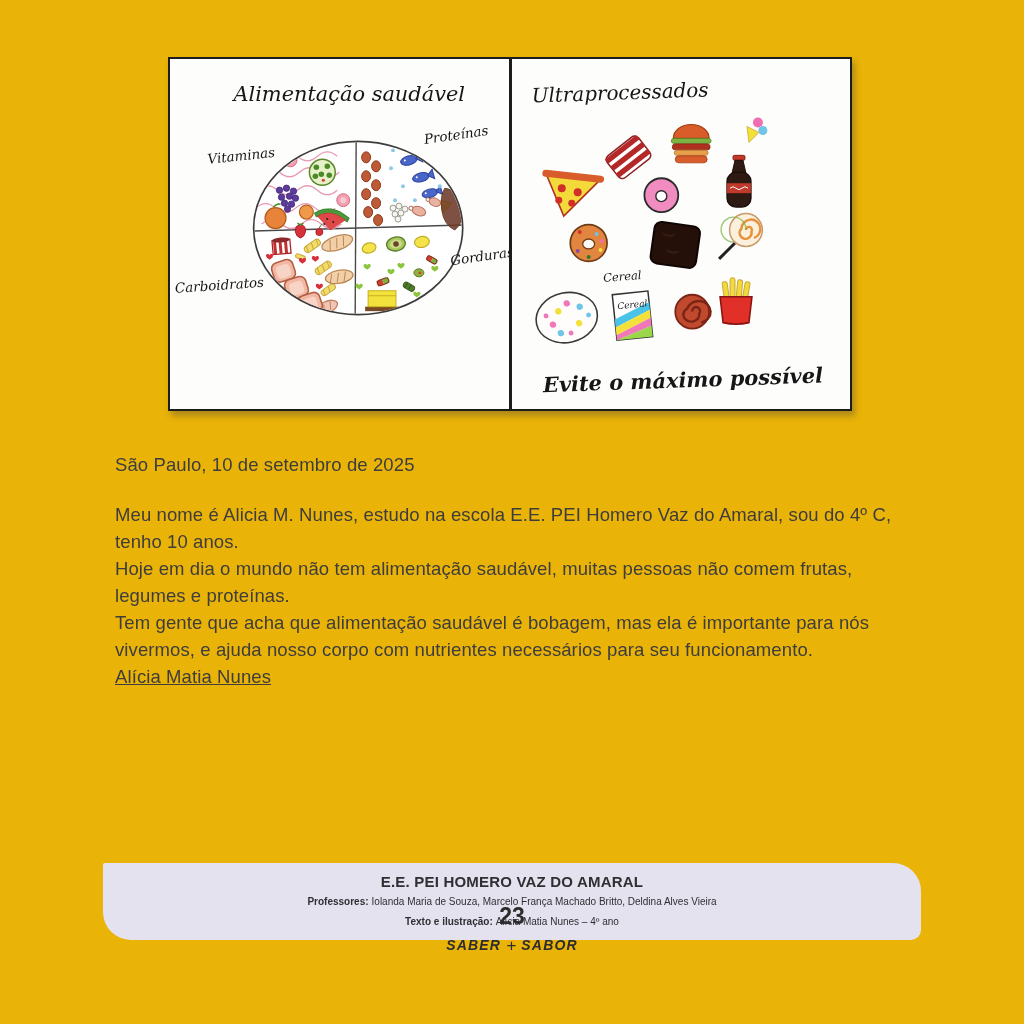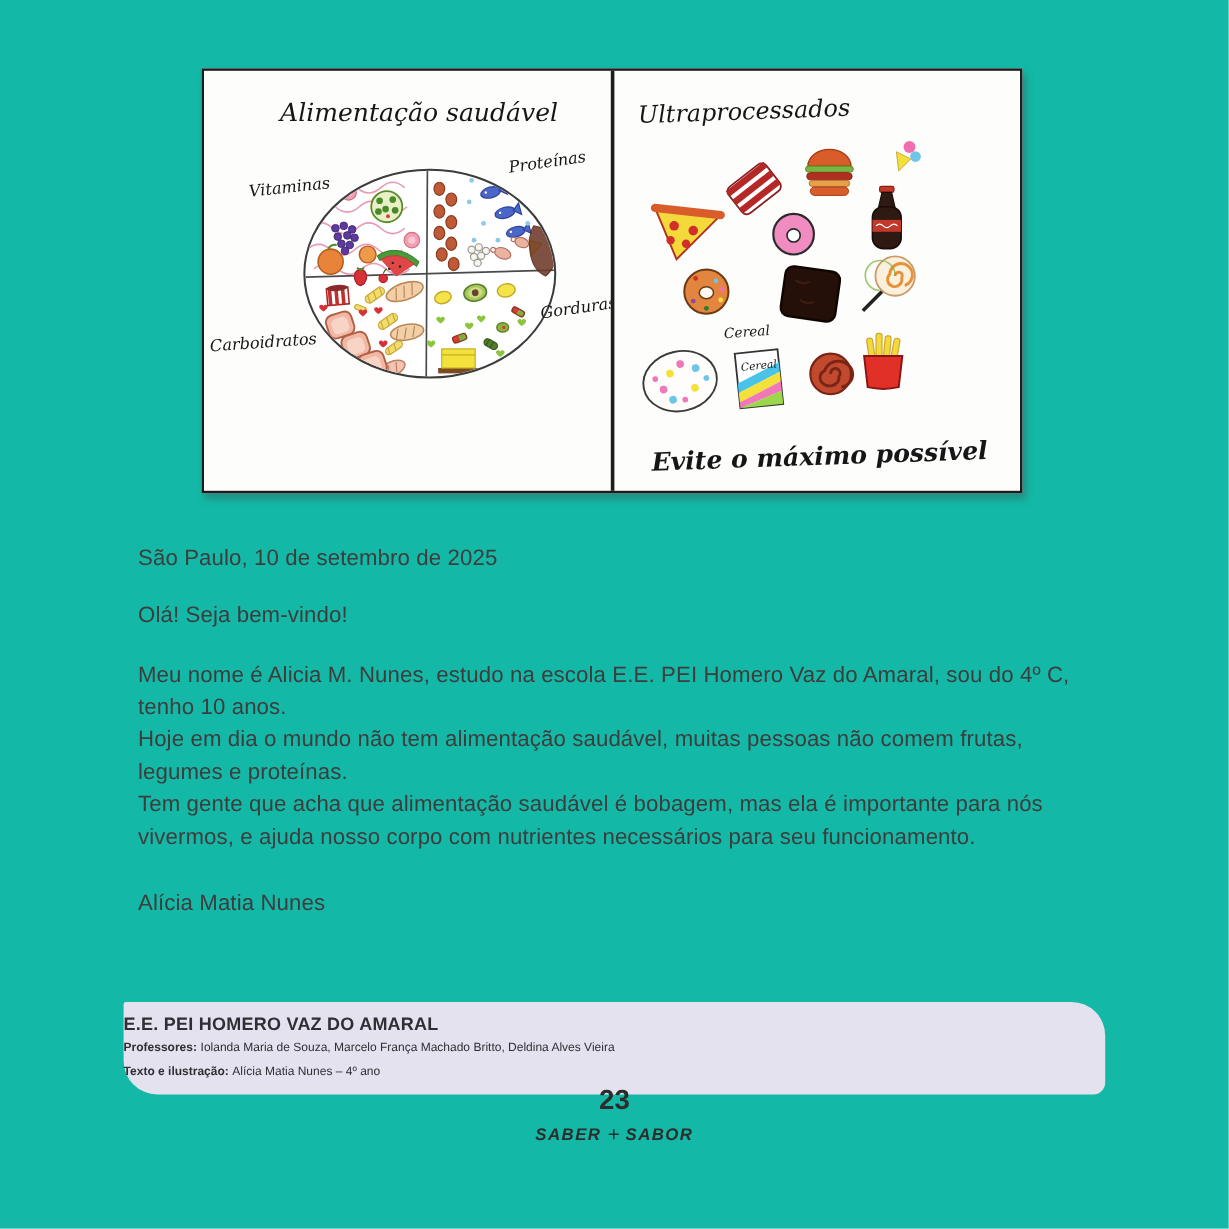--- a/index.html
+++ b/index.html
@@ -1,40 +1,40 @@
 <!DOCTYPE html>
 <html><head>
 <meta charset="utf-8">
 <style>
   html,body{margin:0;padding:0;background:#ffffff;}
-  .page{position:relative;width:1024px;height:1024px;background:#14b8a6;overflow:hidden;
+  .page{position:relative;width:1024px;height:1024px;background:#eab308;overflow:hidden;
         font-family:"Liberation Sans",sans-serif;}
 
   
   .art-frame{position:absolute;left:168px;top:57px;width:680px;height:350px;
              border:2.5px solid #1c1c1c;background:#fdfdfc;display:flex;
              box-shadow:3px 5px 6px rgba(60,60,60,.35);}
   .art-frame svg{display:block;height:100%;flex:1 1 0;}
   .panel-divider{width:3px;background:#1c1c1c;height:100%;}
 
   .cur{font-family:"DejaVu Serif",serif;font-style:italic;fill:#161616;}
 
   
   .letter{position:absolute;left:115px;top:451px;width:816px;color:#3d3d3d;
           font-size:18.5px;line-height:27px;letter-spacing:.1px;}
   .letter .greeting{margin-top:20px;}
   .letter .body{margin-top:23px;}
   .letter .closing{margin-top:11px;}
-  .letter .signature{margin-top:28px;}
+  .letter .signature{text-decoration:underline;}
 
   
-  .credits-box{position:absolute;left:103px;top:835px;width:818px;height:77px;
+  .credits-box{position:absolute;left:103px;top:863px;width:818px;height:77px;
                background:#e4e2ef;border-radius:2px 28px 10px 28px;
                display:flex;flex-direction:column;justify-content:center;
-               text-align:left;color:#2f2f33;}
+               text-align:center;color:#2f2f33;}
   .credits-box .school{font-size:15px;font-weight:bold;line-height:20px;letter-spacing:.2px;}
   .credits-box .line{font-size:10px;line-height:20px;}
   .credits-box .line b{margin-right:3px;}
 
   
   .pagination{position:absolute;left:0;top:904px;width:100%;text-align:center;color:#2c2c2c;}
   .pagenum{font-size:23px;font-weight:bold;line-height:24px;}
   .brand{font-size:14px;font-weight:bold;letter-spacing:1.2px;margin-top:7px;font-style:italic;}
   .brand .plus{font-size:17px;font-weight:normal;letter-spacing:0;position:relative;top:1px;}
 </style>
@@ -426,21 +426,20 @@
         </g>
         <path d="M209,237 L241,237 L238,263 Q225,266 212,263 z" fill="#e03028" stroke="#8a1414" stroke-width="1.6"></path>
       </g>
 
       <text class="cur" x="172" y="328" font-size="21" font-weight="600" text-anchor="middle" transform="rotate(-2 172 328)">Evite o máximo possível</text>
     </svg>
   </div>
 
   <div class="letter">
     <div>São Paulo, 10 de setembro de 2025</div>
-    <div class="greeting">Olá! Seja bem-vindo!</div>
     <div class="body">
       <div>Meu nome é Alicia M. Nunes, estudo na escola E.E. PEI Homero Vaz do Amaral, sou do 4º C,</div>
       <div>tenho 10 anos.</div>
       <div>Hoje em dia o mundo não tem alimentação saudável, muitas pessoas não comem frutas,</div>
       <div>legumes e proteínas.</div>
       <div>Tem gente que acha que alimentação saudável é bobagem, mas ela é importante para nós</div>
       <div>vivermos, e ajuda nosso corpo com nutrientes necessários para seu funcionamento.</div>
     </div>
     <div class="signature">Alícia Matia Nunes</div>
   </div>

